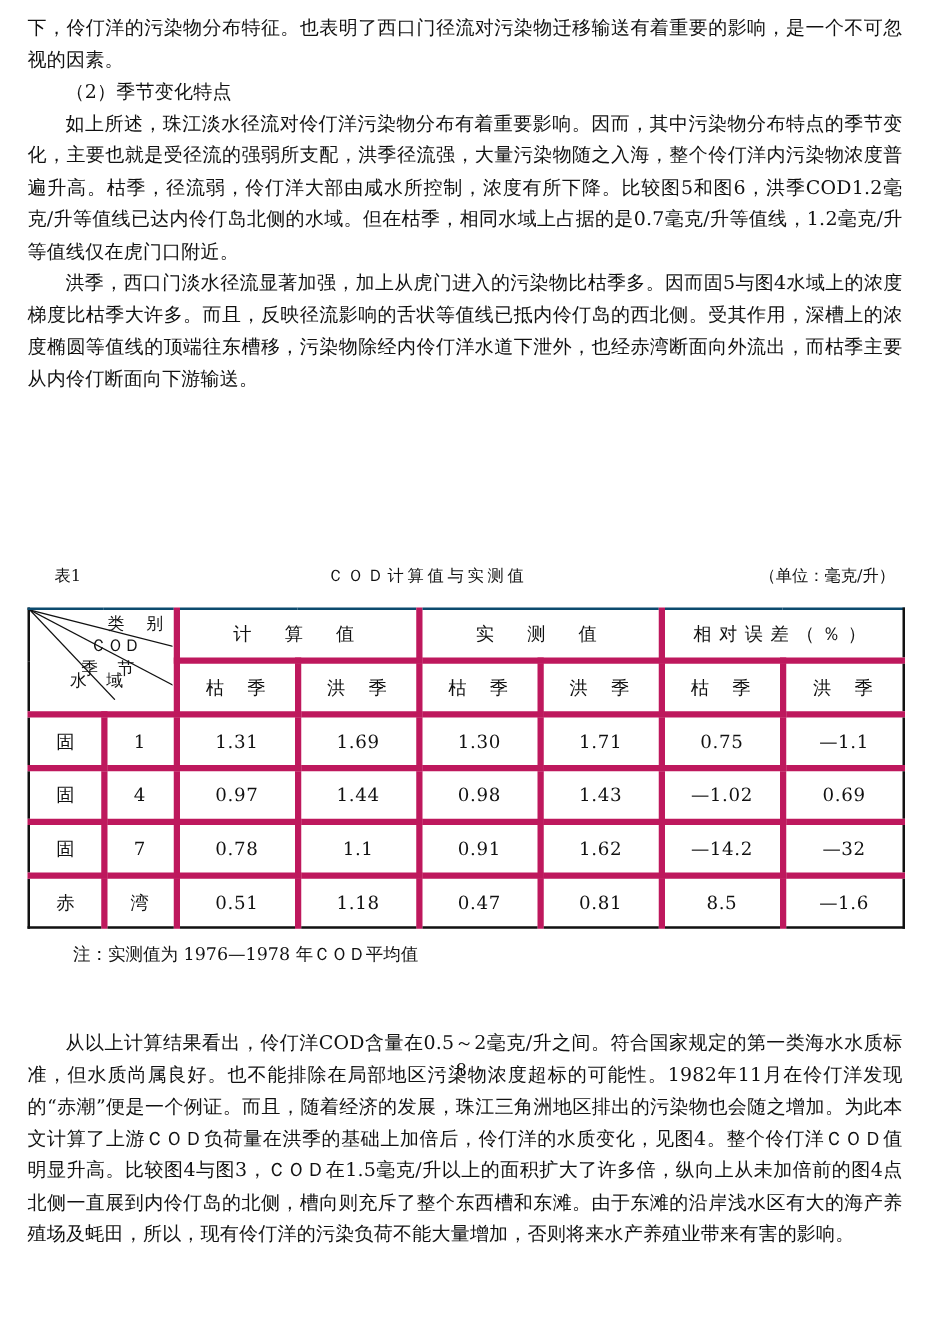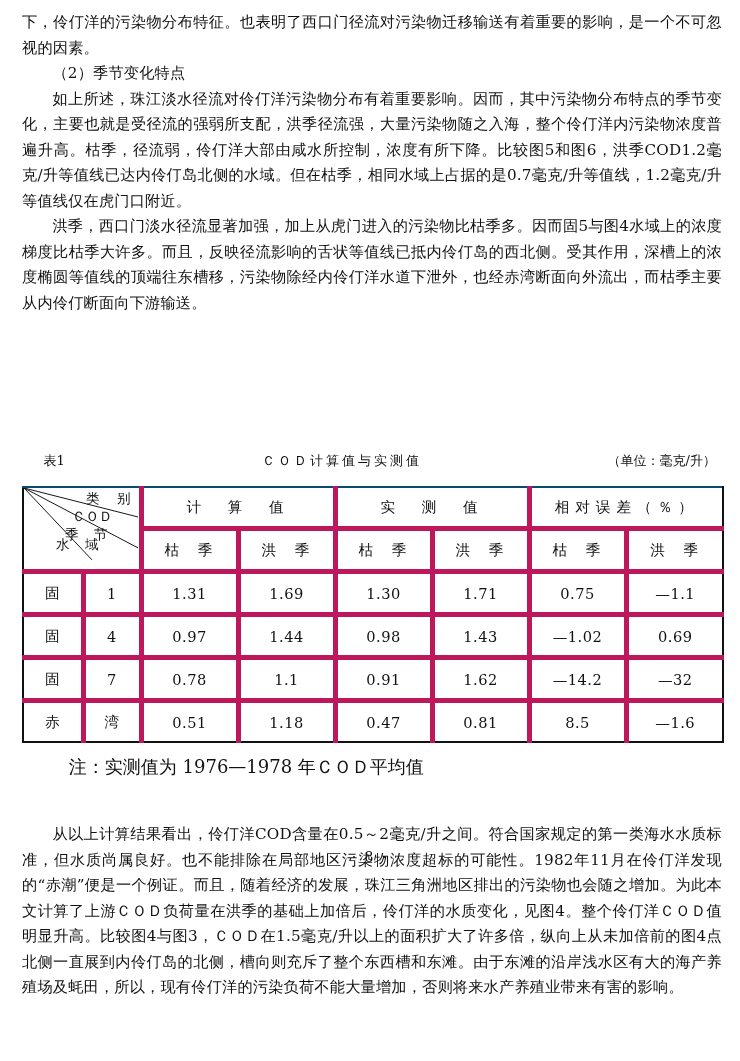--- a/index.html
+++ b/index.html
@@ -97,21 +97,21 @@
     font-size: 13.5px;
     white-space: nowrap;
   }
   .lab-leibie { right: 6px; top: 2px; letter-spacing: 2px; }
   .lab-jijie  { right: 30px; top: 38px; letter-spacing: 1px; }
   .lab-cod    { left: 48px; top: 20px; letter-spacing: 0px; font-size: 12.5px; }
   .lab-shuiyu { left: 4px; top: 48px; letter-spacing: 1px; margin-left: 28px; }
 
   .note {
     margin-top: 12px;
-    font-size: 18px;
+    font-size: 14px;
     text-indent: 2.6em;
   }
 
   
   #bottom-block { top: 822px; }
 
   .page-num {
     position: absolute;
     bottom: 14px;
     left: 0;

